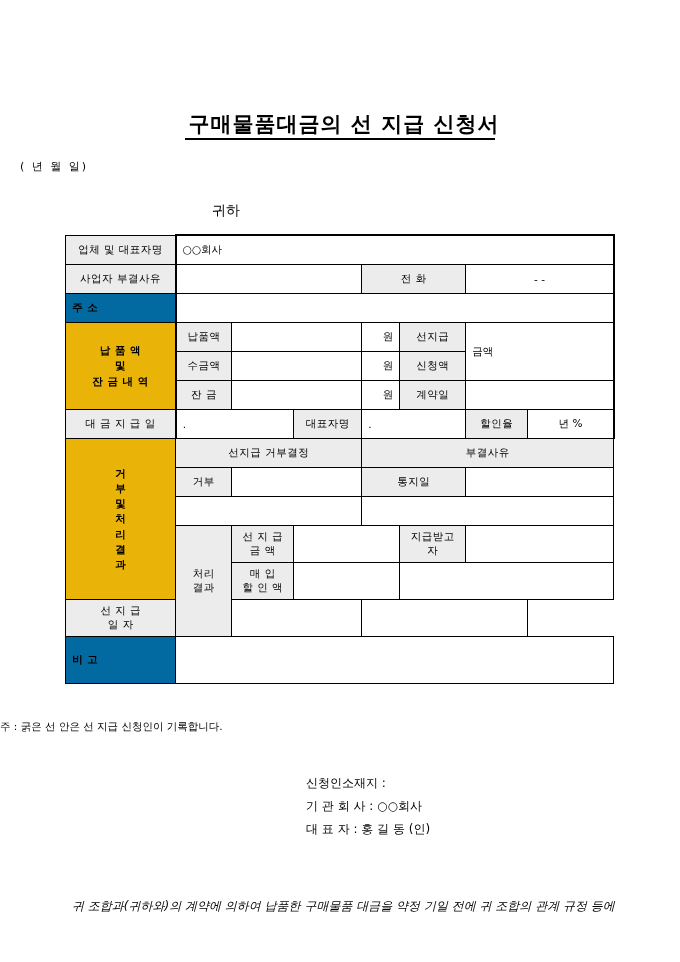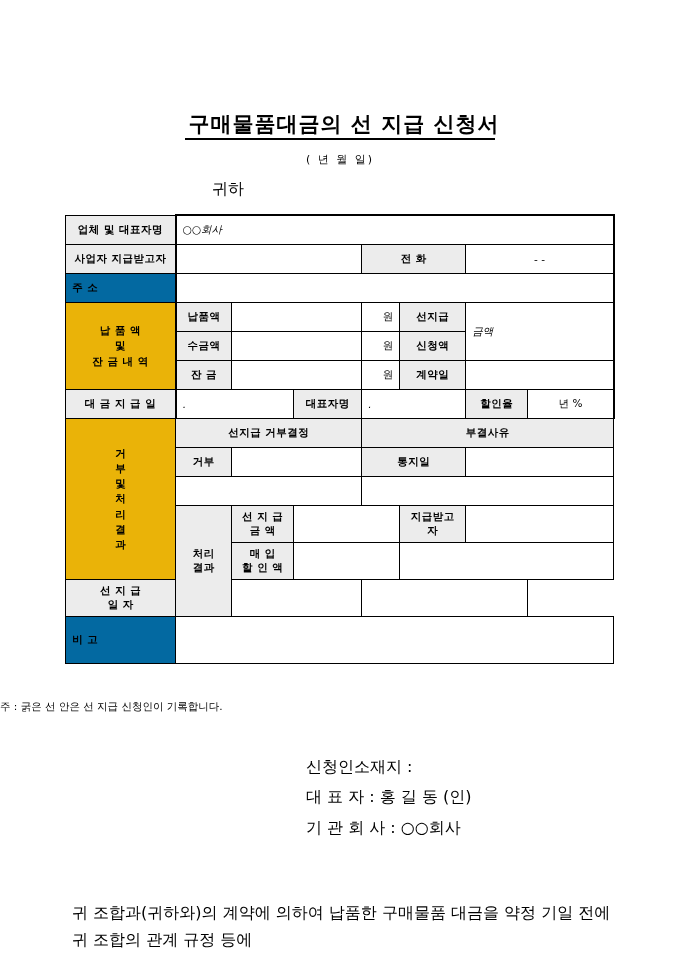--- a/index.html
+++ b/index.html
@@ -31,59 +31,59 @@
     padding-left: 8px;
   }
   .title-underline {
     width: 310px;
     margin: 0 auto;
     border-bottom: 2px solid #000;
     position: relative;
     top: -4px;
   }
   .subtitle {
-    text-align: center;
+    text-align: left;
     font-size: 11px;
-    margin-top: 8px;
+    margin-top: 15px;
     letter-spacing: 2px;
+    padding-left: 20px;
   }
   .recipient {
     margin-left: 212px;
-    margin-top: 12px;
-    font-size: 16px;
+    margin-top: 28px;
+    font-size: 14px;
   }
   table.form {
     border-collapse: collapse;
     width: 548px;
     margin: 14px auto 0 auto;
     table-layout: fixed;
   }
   table.form td {
     border: 1px solid #000;
     font-size: 10.5px;
     padding: 4px 6px;
     height: 20px;
     vertical-align: middle;
   }
   .lbl {
     background: #ececec;
     text-align: center;
-    font-weight: bold;
+    font-weight: normal;
     letter-spacing: 0.5px;
   }
   .lbl-left {
     background: #0369a1;
     font-weight: bold;
     padding-left: 8px;
     letter-spacing: 0.5px;
   }
   .val {
     background: #ffffff;
     text-align: left;
-    font-style: italic;
   }
   .val-c {
     background: #ffffff;
     text-align: center;
   }
   .val-r {
     background: #ffffff;
     text-align: right;
     padding-right: 6px;
   }
@@ -97,28 +97,29 @@
   .thick-top { border-top: 2px solid #000 !important; }
   .thick-left { border-left: 2px solid #000 !important; }
   .thick-right { border-right: 2px solid #000 !important; }
   .note {
     margin-top: 36px;
     font-size: 10.5px;
   }
   .signature {
     margin-left: 306px;
     margin-top: 38px;
-    font-size: 16px;
+    font-size: 12px;
     line-height: 1.9;
   }
   .footer {
     margin: 56px 72px 12px 72px;
-    font-size: 16px;
+    font-size: 12px;
     line-height: 1.7;
     width: 545px;
+    font-style: italic;
   }
 </style>
 </head>
 <body>
 
 <div class="page">
 
   <div class="title">구매물품대금의 선 지급 신청서</div>
   <div class="title-underline"></div>
   <div class="subtitle">(    년    월    일)</div>
@@ -136,21 +137,21 @@
       <col style="width:86px">
     </colgroup>
 
     <tbody>
         <tr>
       <td class="lbl">업체 및 대표자명</td>
       <td class="val thick-left thick-top thick-right" colspan="7">○○회사</td>
     </tr>
 
     <tr>
-      <td class="lbl">사업자 지급받고자</td>
+      <td class="lbl">사업자 부결사유</td>
       <td class="val thick-left" colspan="3"></td>
       <td class="lbl" colspan="2">전  화</td>
       <td class="val-c thick-right" colspan="2">-    -</td>
     </tr>
 
     <tr>
       <td class="lbl-left">주           소</td>
       <td class="val thick-left thick-right" colspan="7"></td>
     </tr>
 
@@ -250,21 +251,21 @@
       <td class="lbl-left" style="height:38px">비                 고</td>
       <td class="val" colspan="7"></td>
     </tr>
   </tbody>
     </table>
 
   <div class="note">주 : 굵은 선 안은 선 지급 신청인이 기록합니다.</div>
 
   <div class="signature">
     <div>신청인소재지 :</div>
+    <div>기  관  회  사 : ○○회사</div>
     <div>대    표    자 : 홍 길 동 (인)</div>
-    <div>기  관  회  사 : ○○회사</div>
   </div>
 
   <div class="footer">
     <div>귀 조합과(귀하와)의 계약에 의하여 납품한 구매물품 대금을 약정 기일 전에 귀 조합의 관계 규정 등에</div>
   </div>
 
 </div>
 
 </body></html>

